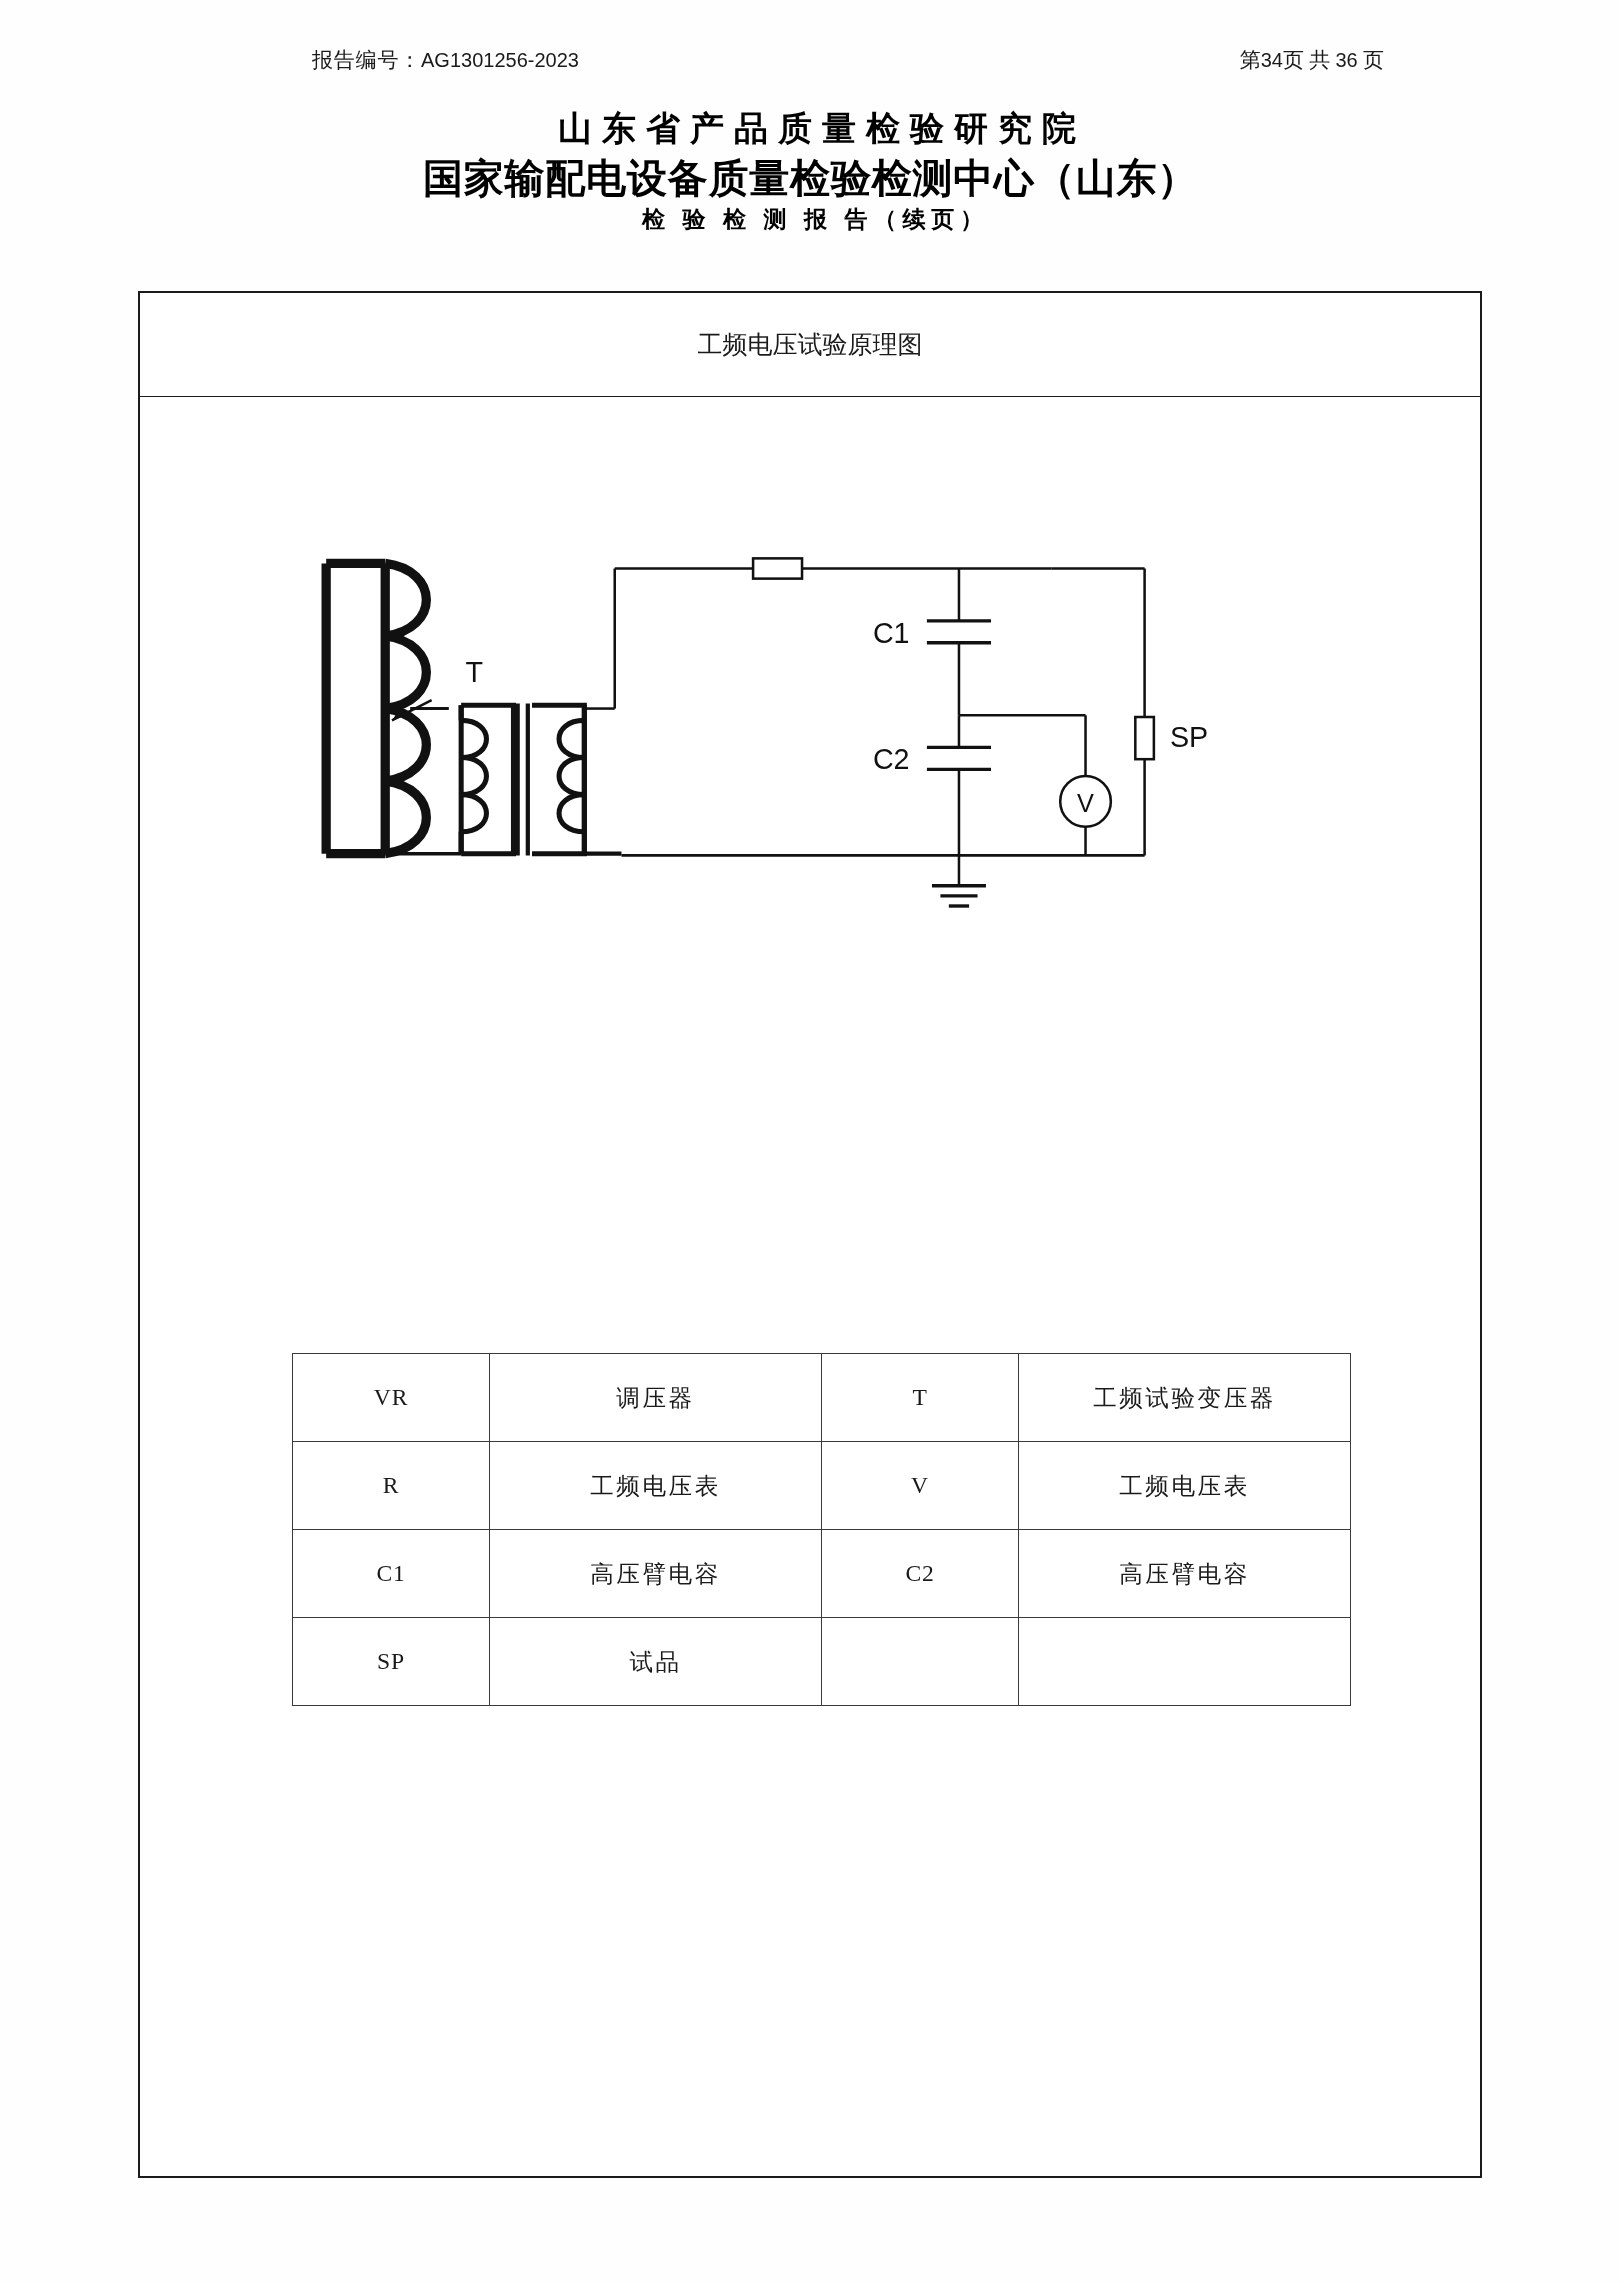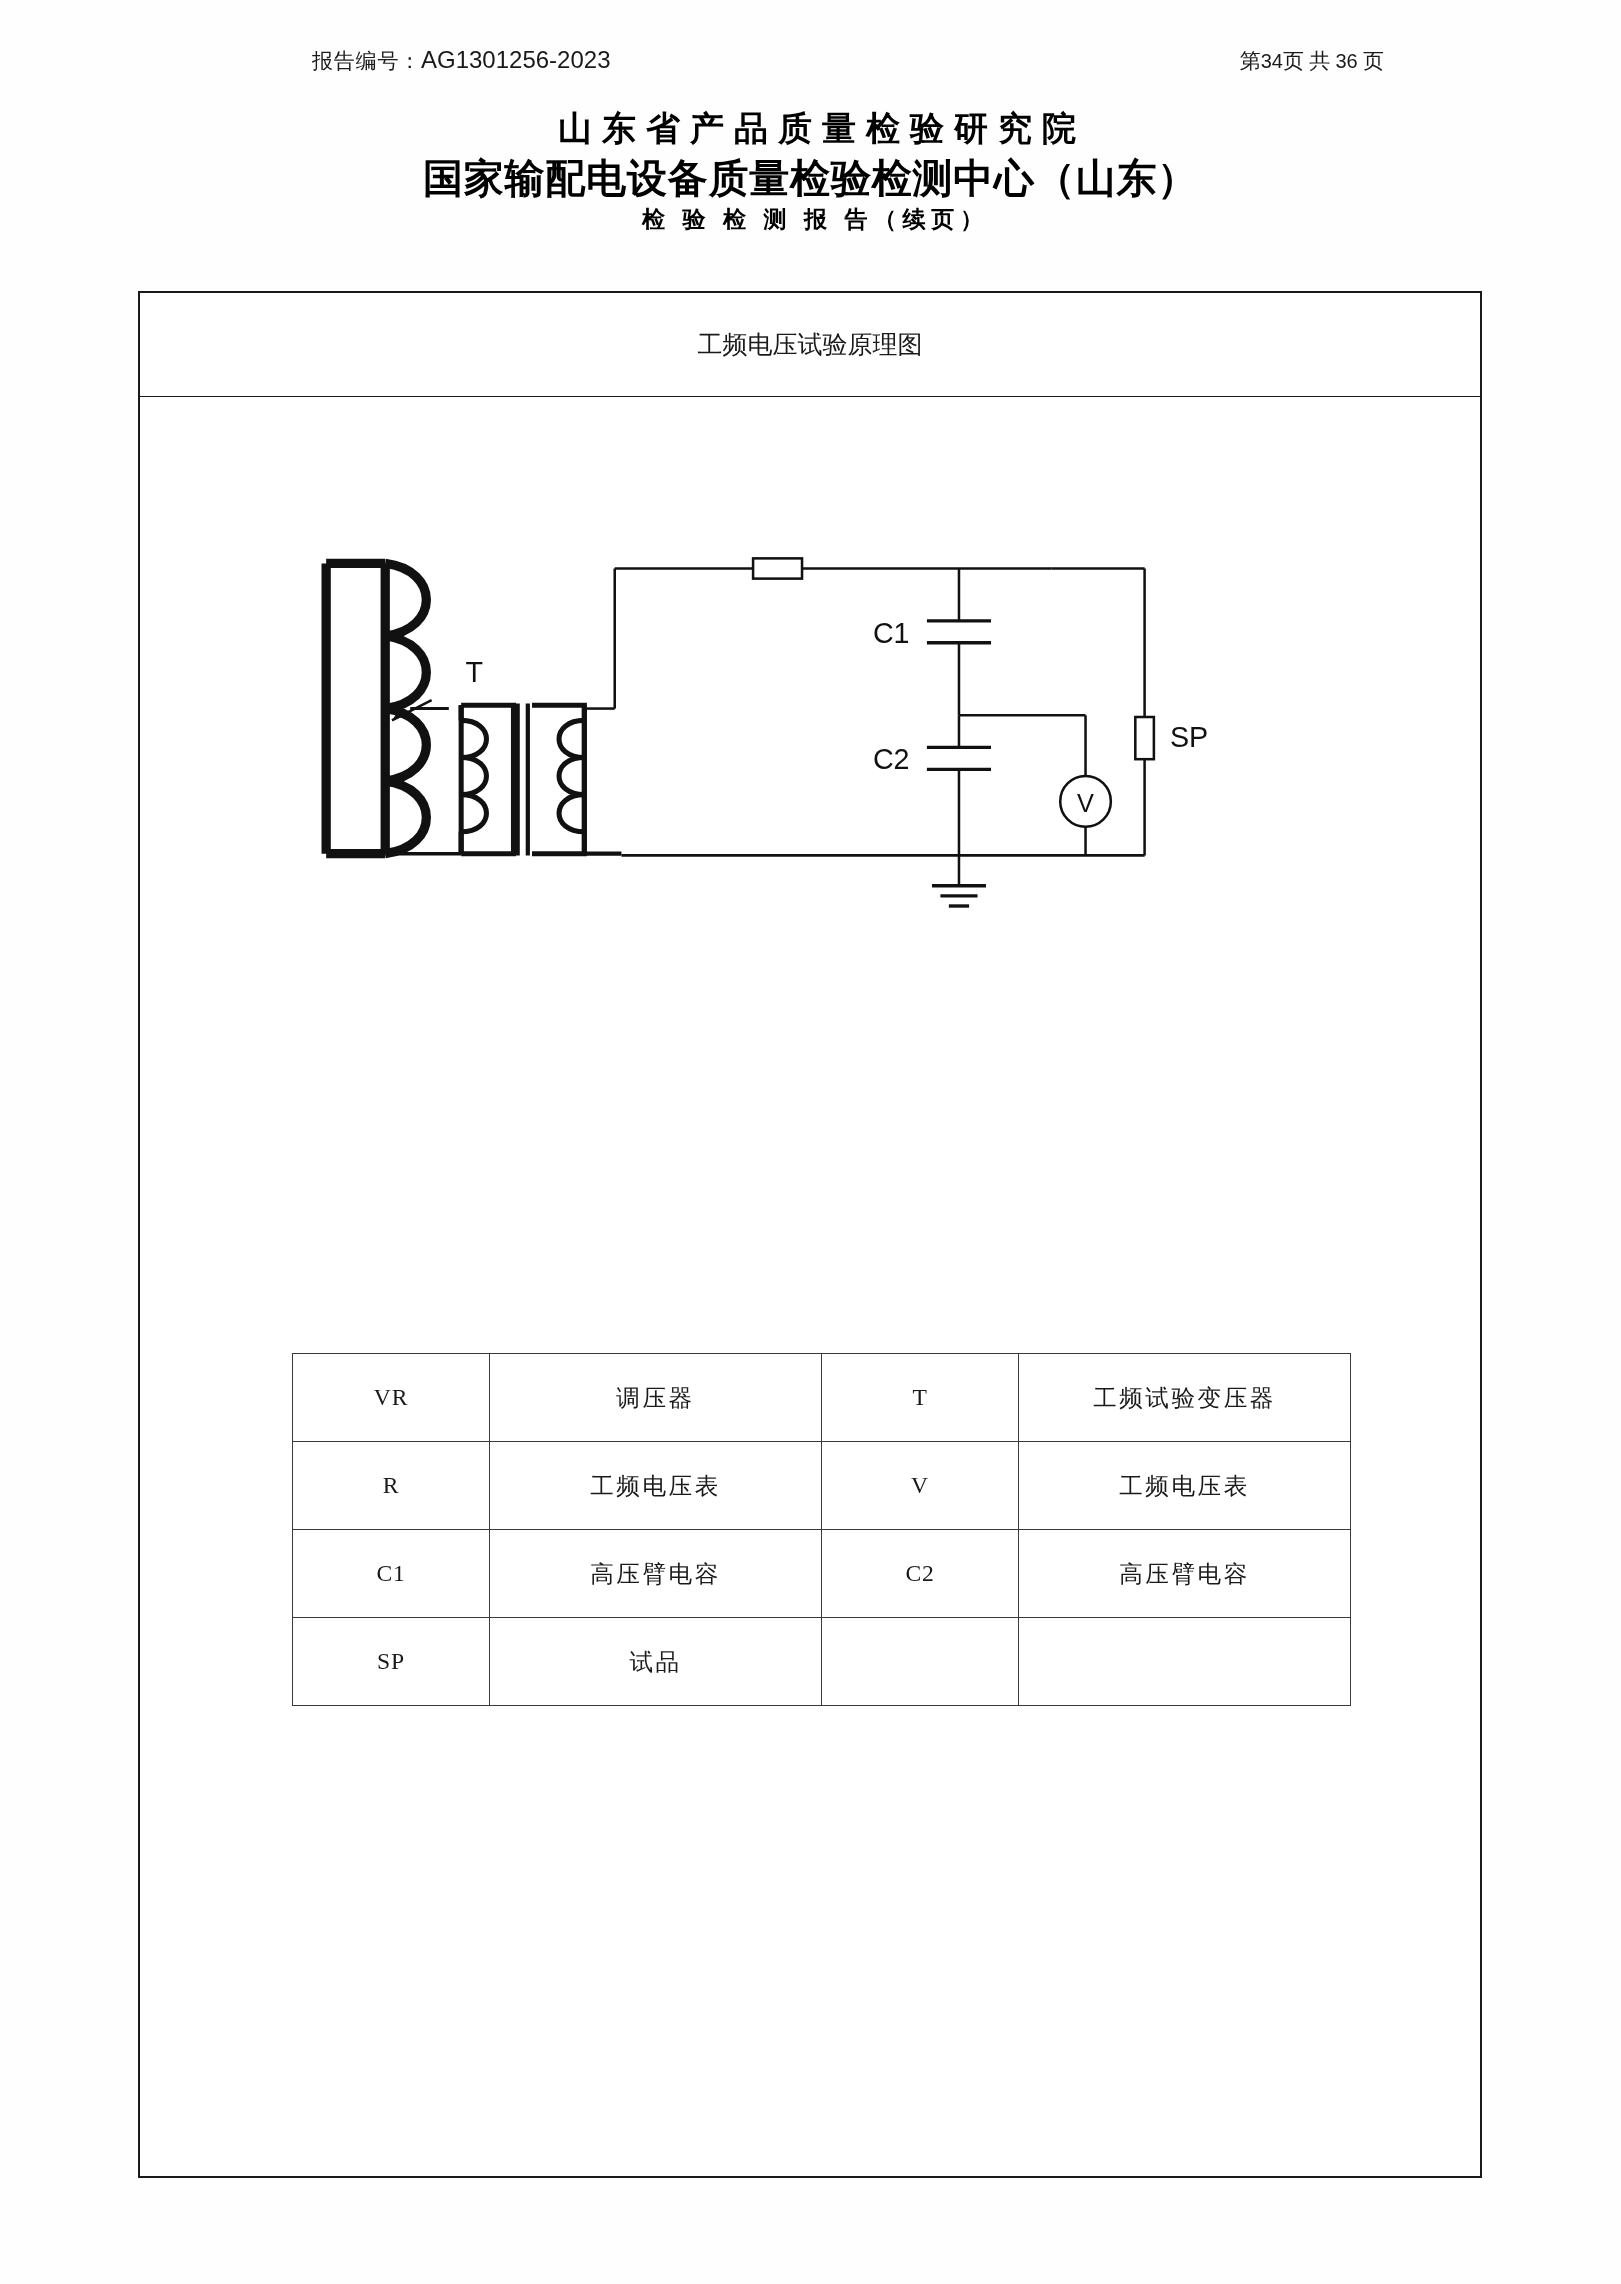--- a/index.html
+++ b/index.html
@@ -32,21 +32,21 @@
     justify-content: space-between;
     align-items: baseline;
     font-size: 21px;
   }
   .report-no {
     font-family: "Liberation Serif", serif;
     letter-spacing: 0.8px;
   }
   .report-no .num {
     font-family: "Liberation Sans", sans-serif;
-    font-size: 24px;
+    font-size: 20px;
     letter-spacing: 0px;
   }
   .page-no {
     font-family: "Liberation Serif", serif;
     font-size: 21px;
   }
   .page-no .n {
     font-family: "Liberation Sans", sans-serif;
     font-size: 20px;
   }

